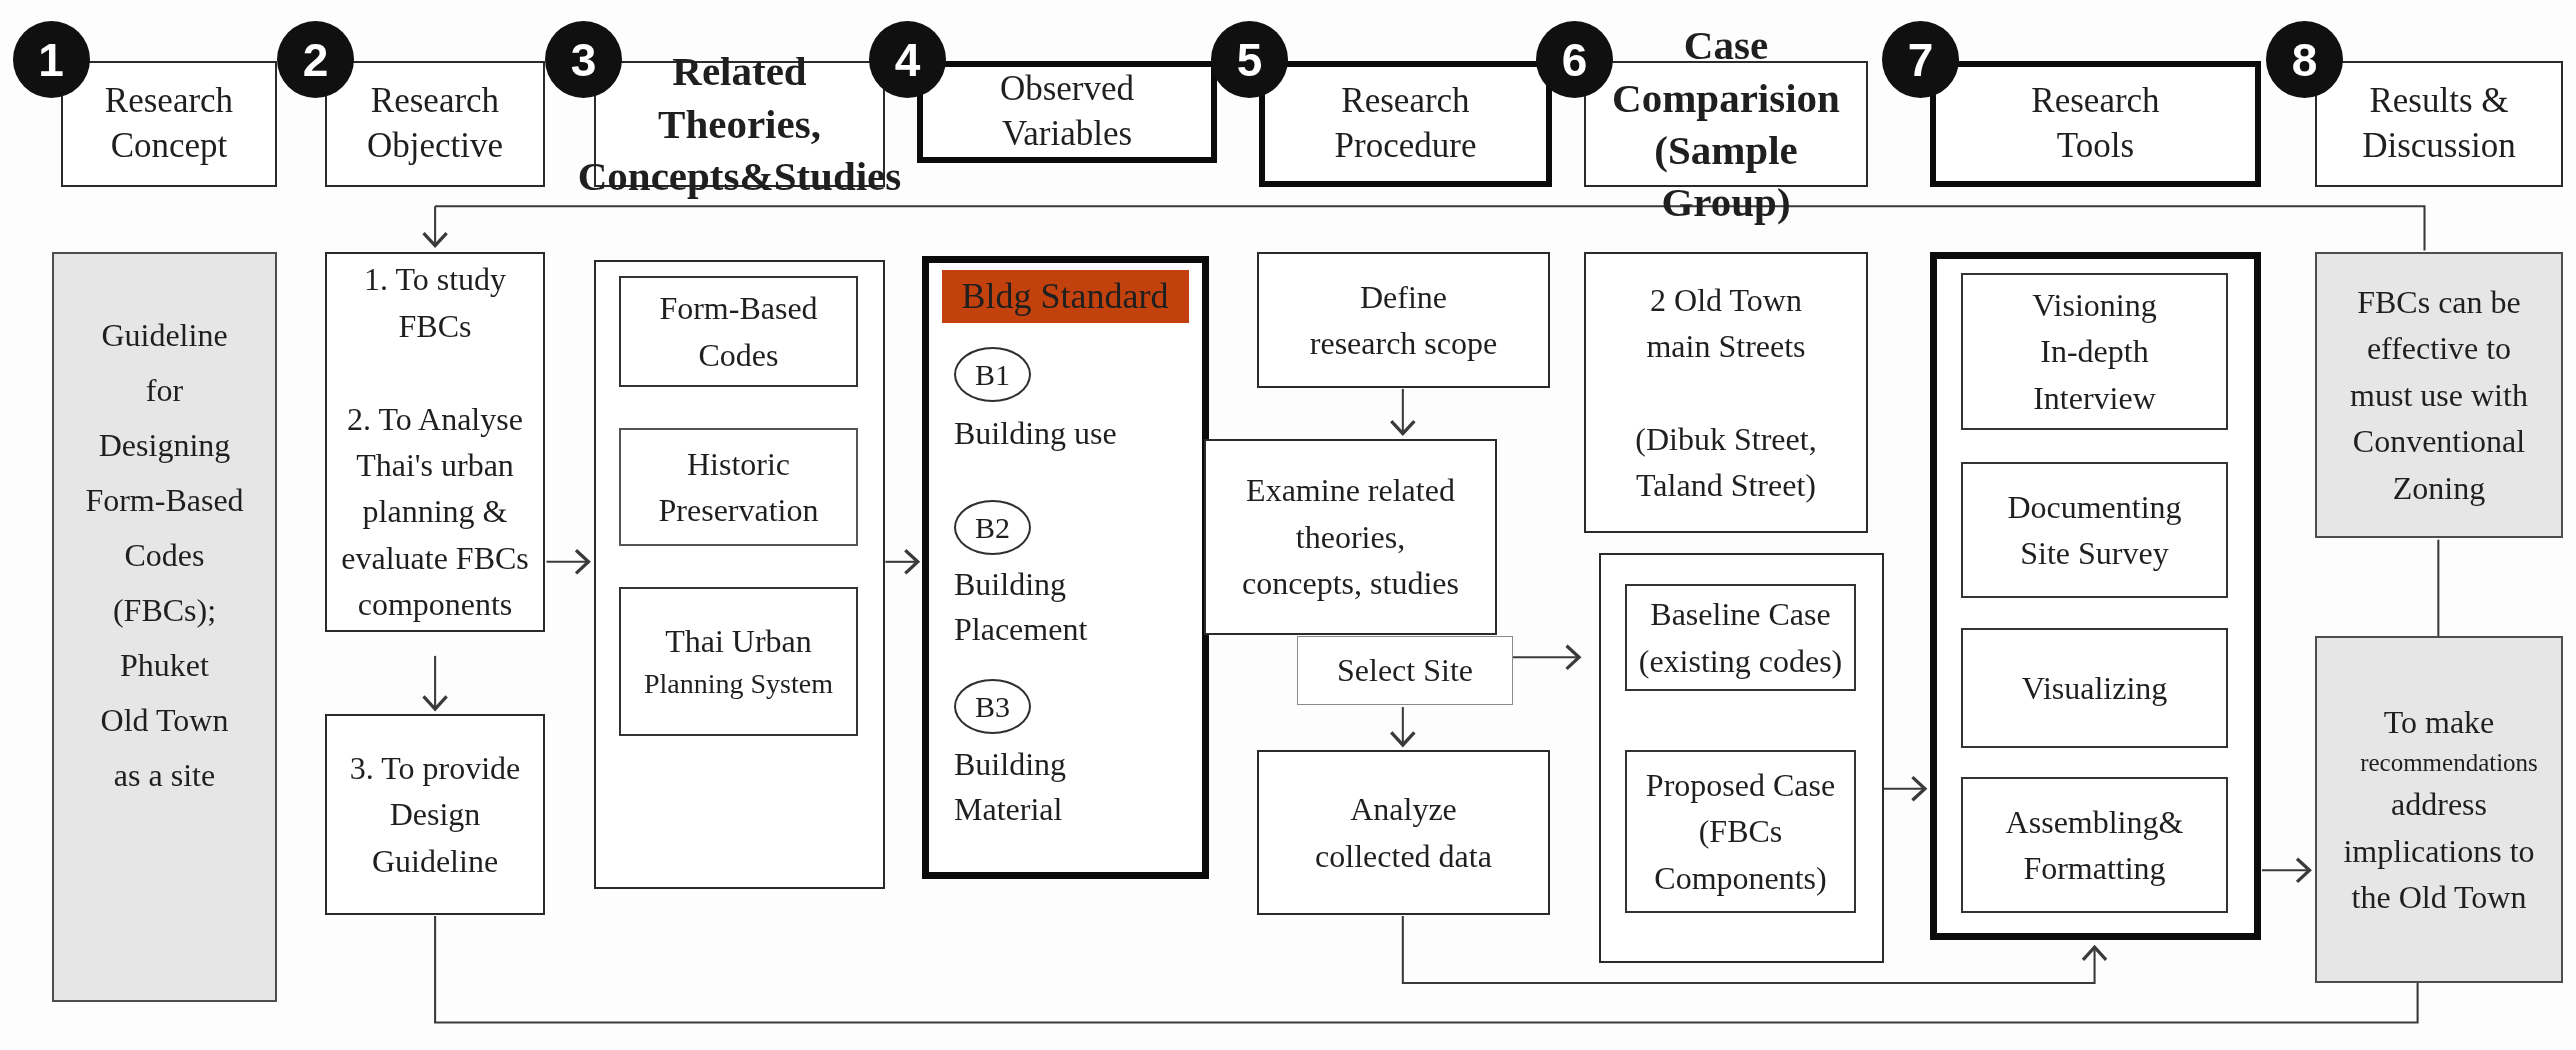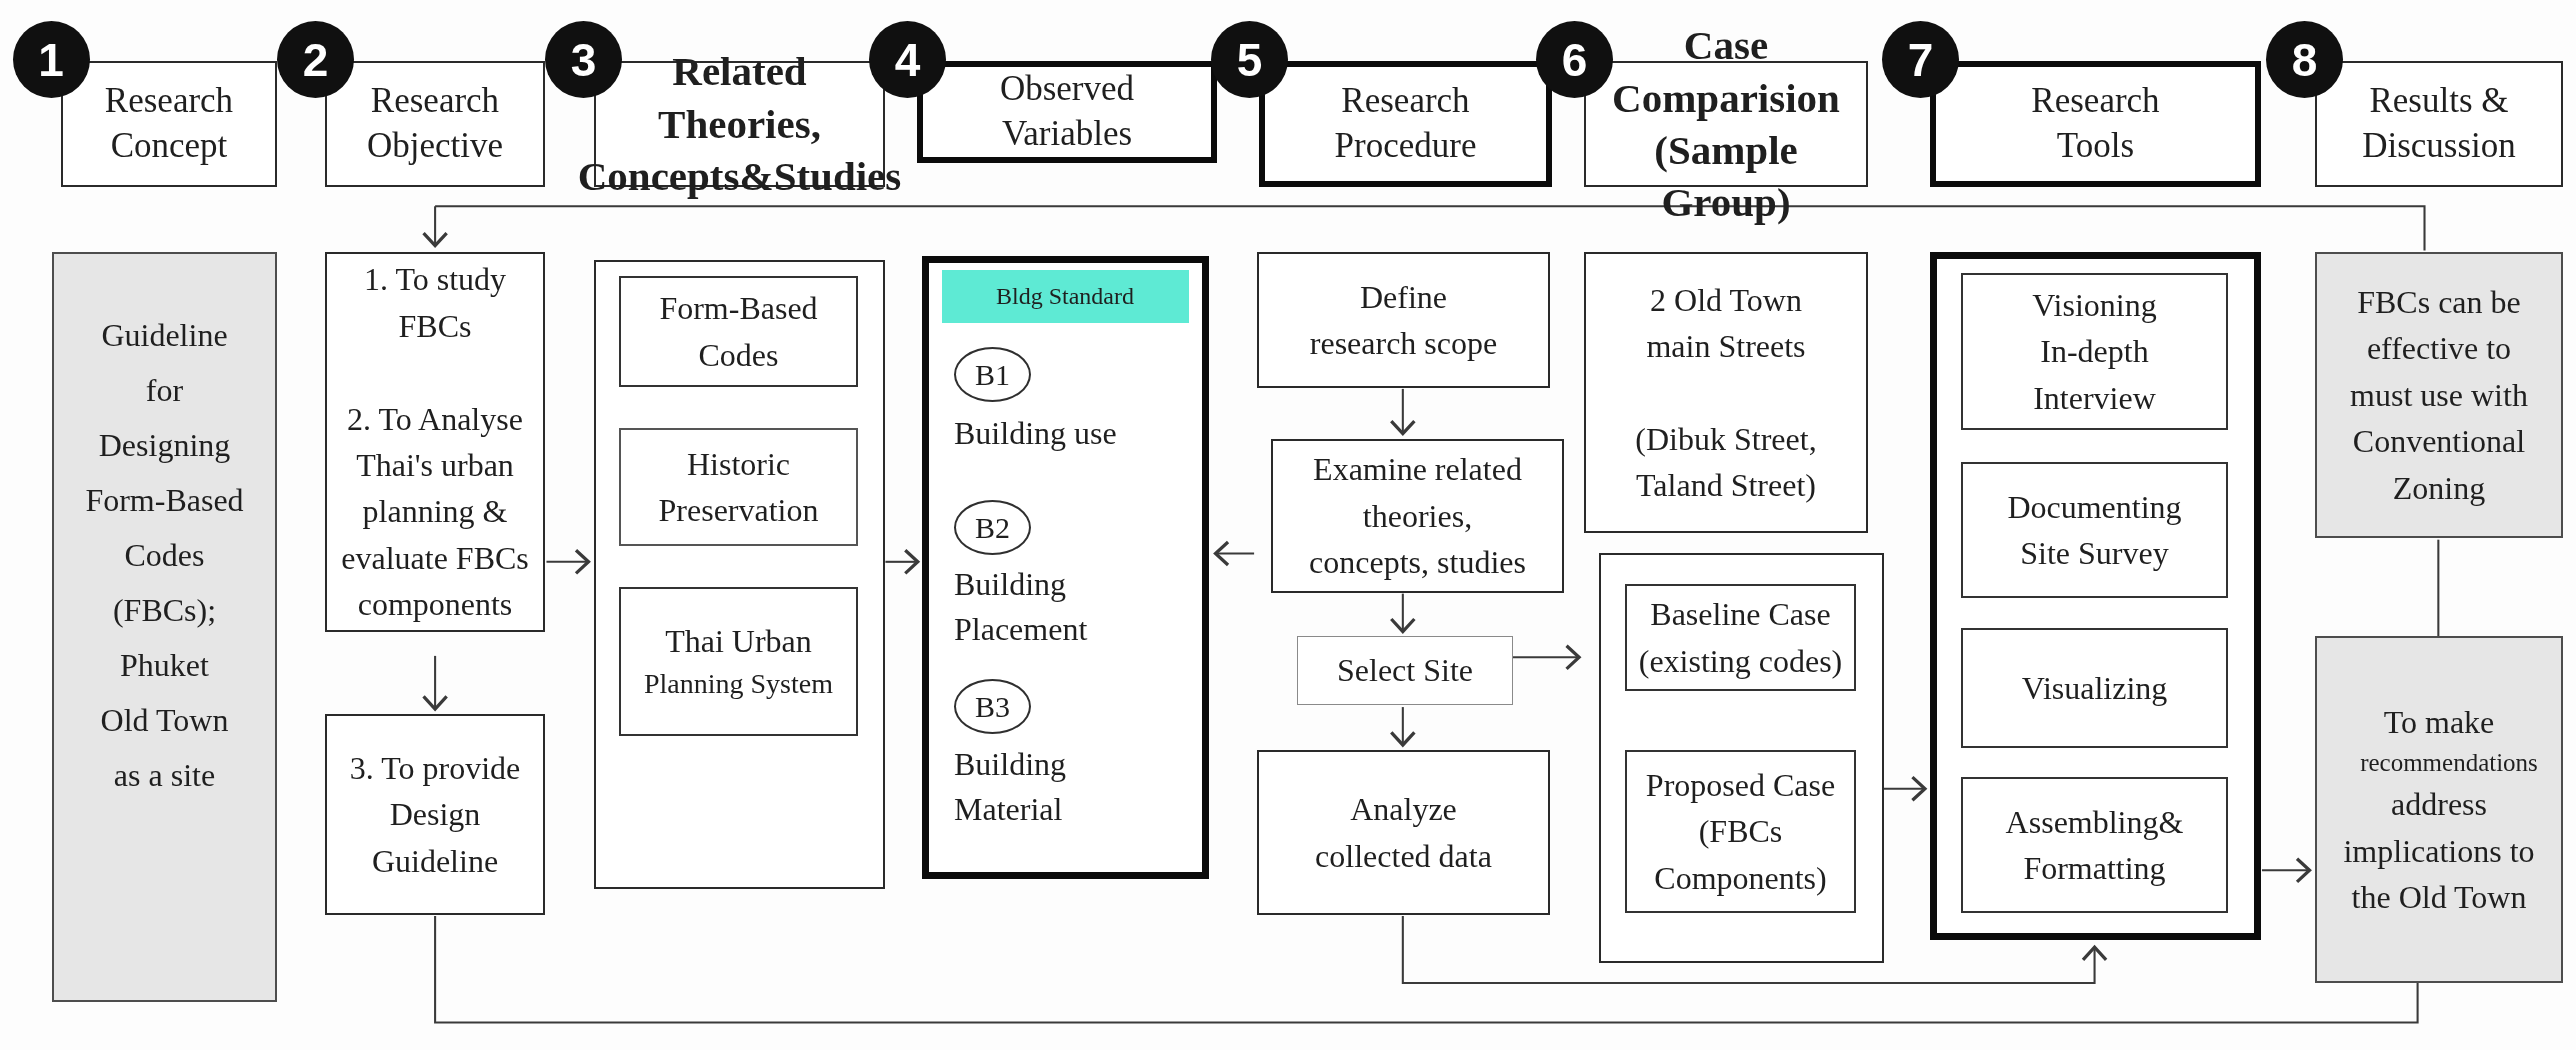--- a/index.html
+++ b/index.html
@@ -34,22 +34,22 @@
     font-size:32px; line-height:1.45;
   }
   .badge{
     position:absolute; box-sizing:border-box; width:77px; height:55px;
     border:2.1px solid #2f2f2f; border-radius:50%;
     display:flex; align-items:center; justify-content:center; font-size:30px;
     background:#ffffff;
   }
   .blabel{position:absolute; text-align:left; font-size:32px; line-height:1.4;}
   .titlestrip{
-    position:absolute; box-sizing:border-box; background:#5eead4;
-    display:flex; align-items:center; justify-content:center; font-size:24px;
+    position:absolute; box-sizing:border-box; background:#c2410c;
+    display:flex; align-items:center; justify-content:center; font-size:36px;
   }
   svg.wires{position:absolute; left:0; top:0; z-index:1;}
   .z2{z-index:2;}
   .small{font-size:25px;margin-left:20px;}
   .mid{font-size:28px;}
 </style>
 </head>
 <body>
 
 <div class="canvas">
@@ -187,21 +187,21 @@
     <div class="blabel" style="left:25px;top:479px;width:235px">
       <div class="pre">Building
 Material</div>
     </div>
   </div>
 
   <div class="box z2" style="left:1257px;top:252px;width:293px;height:136px">
     <div class="pre">Define
 research scope</div>
   </div>
-  <div class="box z2" style="left:1271px;top:439px;width:293px;height:154px">
+  <div class="box z2" style="left:1204px;top:439px;width:293px;height:196px">
     <div class="pre">Examine related
 theories,
 concepts, studies</div>
   </div>
   <div class="box z2" style="left:1297px;top:636px;width:216px;height:69px;border:1.4px solid #8a8a8a">
     <div class="pre">Select Site</div>
   </div>
   <div class="box z2" style="left:1257px;top:750px;width:293px;height:165px">
     <div class="pre">Analyze
 collected data</div>

